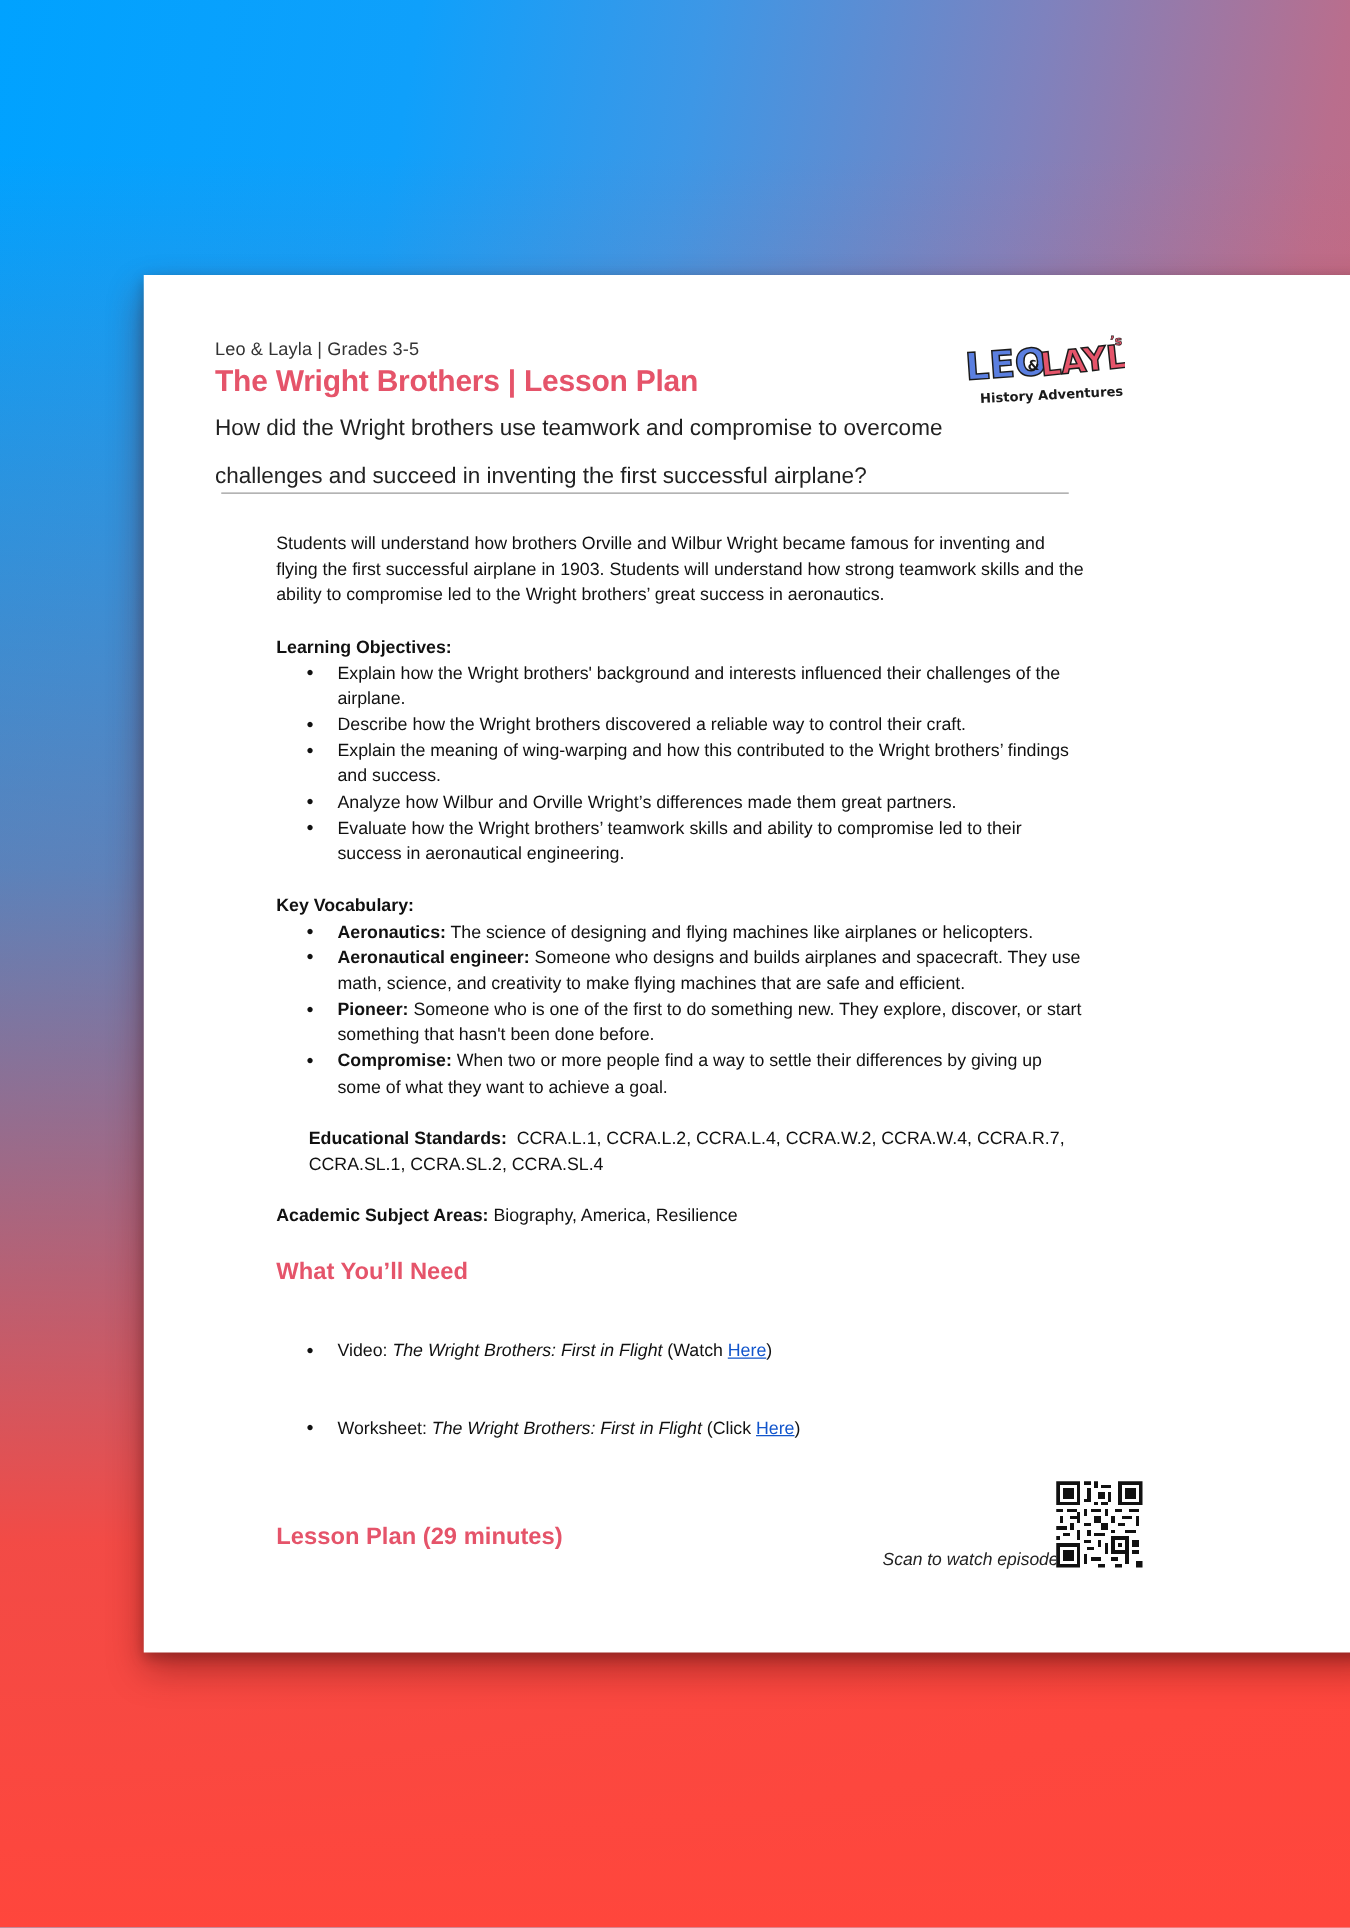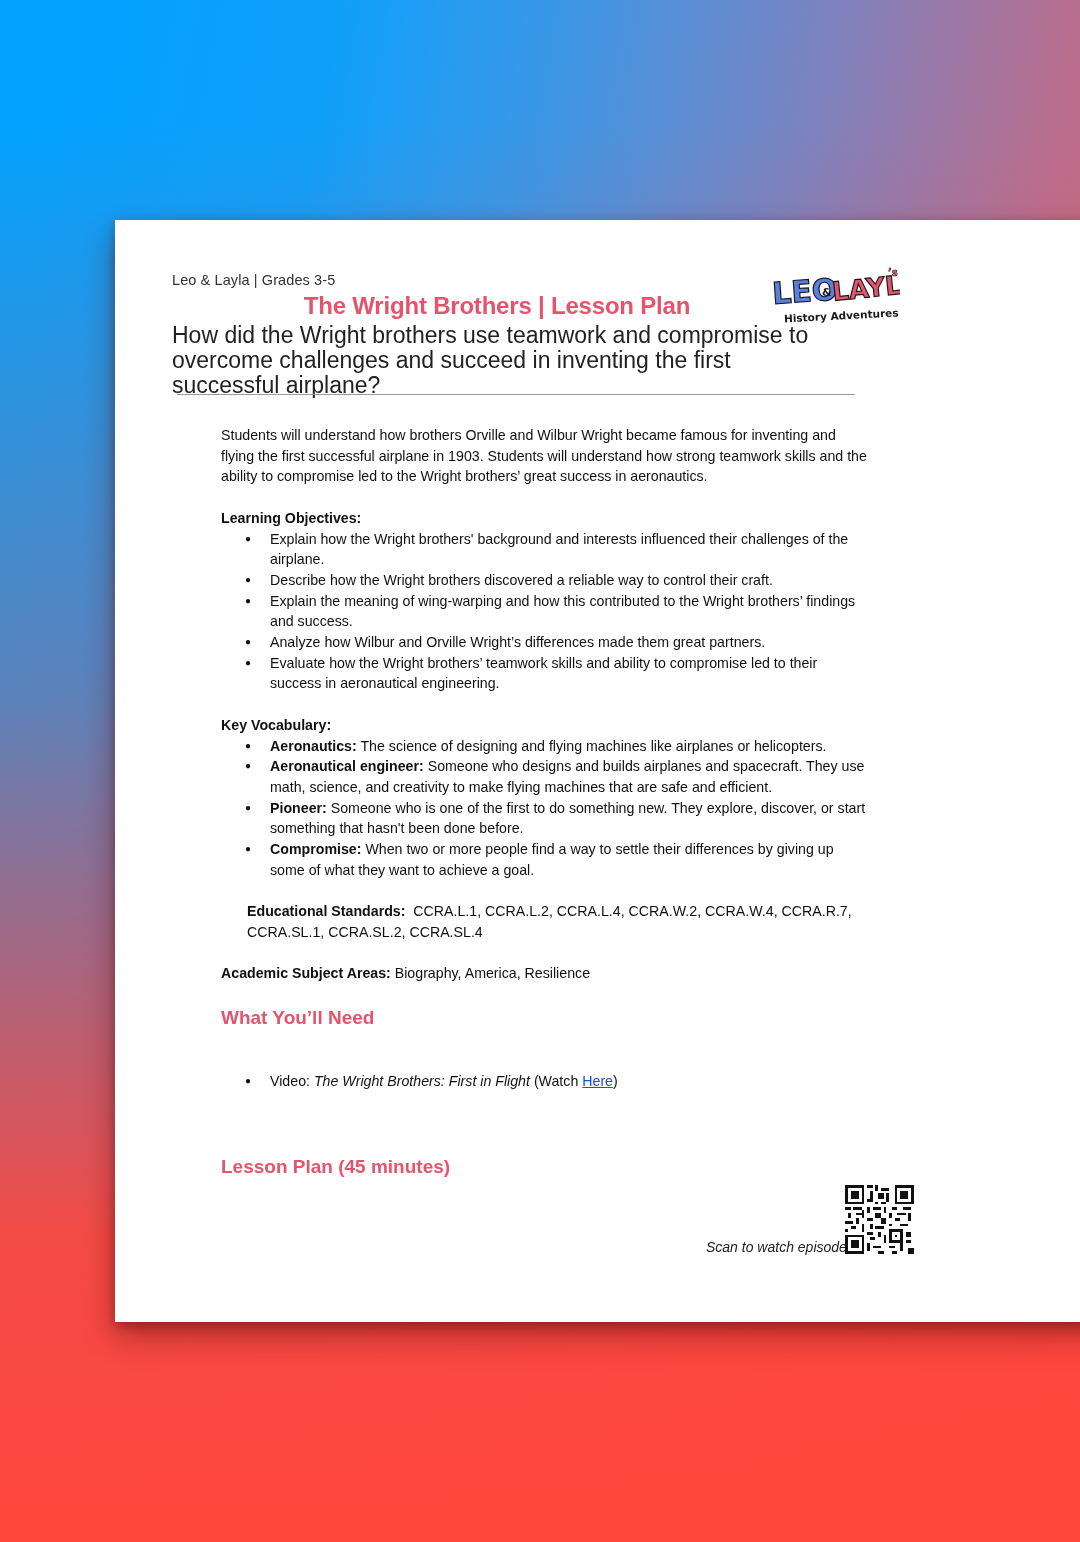--- a/index.html
+++ b/index.html
@@ -13,22 +13,22 @@
   }
   .page {
     position: absolute;
     left: 115px; top: 220px;
     width: 992px; height: 1102px;
     background: #ffffff;
     box-shadow: 0 14px 28px rgba(90,10,10,0.45), 0 4px 10px rgba(0,0,0,0.25);
   }
   .header { position: absolute; left: 57px; top: 52px; width: 650px; }
   .subtitle { font-size: 14.5px; color: #333; letter-spacing: 0.1px; }
-  .title { font-size: 24px; font-weight: bold; color: #e5546a; margin-top: 4px; letter-spacing: -0.2px; text-align: center; }
-  .question { font-size: 23px; color: #222; line-height: 25px; margin-top: 3px; font-weight: 300; }
+  .title { font-size: 24px; font-weight: bold; color: #e5546a; margin-top: 4px; letter-spacing: -0.2px; }
+  .question { font-size: 18px; color: #222; line-height: 38px; margin-top: 3px; font-weight: 300; }
   .logo { position: absolute; left: 655px; top: 38px; width: 130px; height: 70px; }
   .rule { position: absolute; left: 62px; top: 174px; width: 678px; height: 1px; background: #9a9a9a; }
   .body { position: absolute; left: 106px; top: 205px; width: 650px; font-size: 14.2px; color: #111; line-height: 20.7px; }
   .para { margin-bottom: 20.7px; }
   .b { font-weight: bold; }
   ul { list-style: none; }
   ul li { position: relative; padding-left: 49px; }
   ul li::before { content: "●"; position: absolute; left: 24px; top: 0; font-size: 10px; }
   .section-h { font-size: 19px; font-weight: bold; color: #e5546a; margin-top: 0; line-height: 24px; }
   .link { color: #1155cc; text-decoration: underline; }
@@ -83,23 +83,24 @@
       </ul>
     </div>
 
     <p class="para" style="white-space: pre-wrap; margin-left: 26px;"><span class="b">Educational Standards:</span><span>  CCRA.L.1, CCRA.L.2, CCRA.L.4, CCRA.W.2, CCRA.W.4, CCRA.R.7, CCRA.SL.1, CCRA.SL.2, CCRA.SL.4</span></p>
 
     <p class="para" style="white-space: pre-wrap; margin-bottom: 22px;"><span class="b">Academic Subject Areas:</span><span> Biography, America, Resilience</span></p>
 
     <div class="section-h">What You’ll Need</div>
     <ul style="margin-bottom: 22px; white-space: pre-wrap;">
       <li><span>Video: </span><span class="it">The Wright Brothers: First in Flight</span><span> (Watch </span><a class="link">Here</a><span>)</span></li>
+      <li><span>Worksheet: </span><span class="it">The Wright Brothers: First in Flight</span><span> (Click </span><a class="link">Here</a><span>)</span></li>
     </ul>
 
-    <div class="section-h">Lesson Plan (45 minutes)</div>
+    <div class="section-h">Lesson Plan (29 minutes)</div>
   </div>
 
   <div class="qr-label">Scan to watch episode:</div>
   <svg class="qr" viewBox="0 0 25 25" shape-rendering="crispEdges">
     <rect width="25" height="25" fill="#fff"></rect>
     <g fill="#111">
       <rect x="0" y="0" width="7" height="7"></rect>
         <rect x="1" y="1" width="5" height="5" fill="#fff"></rect>
         <rect x="2" y="2" width="3" height="3"></rect>
       <rect x="18" y="0" width="7" height="7"></rect>

